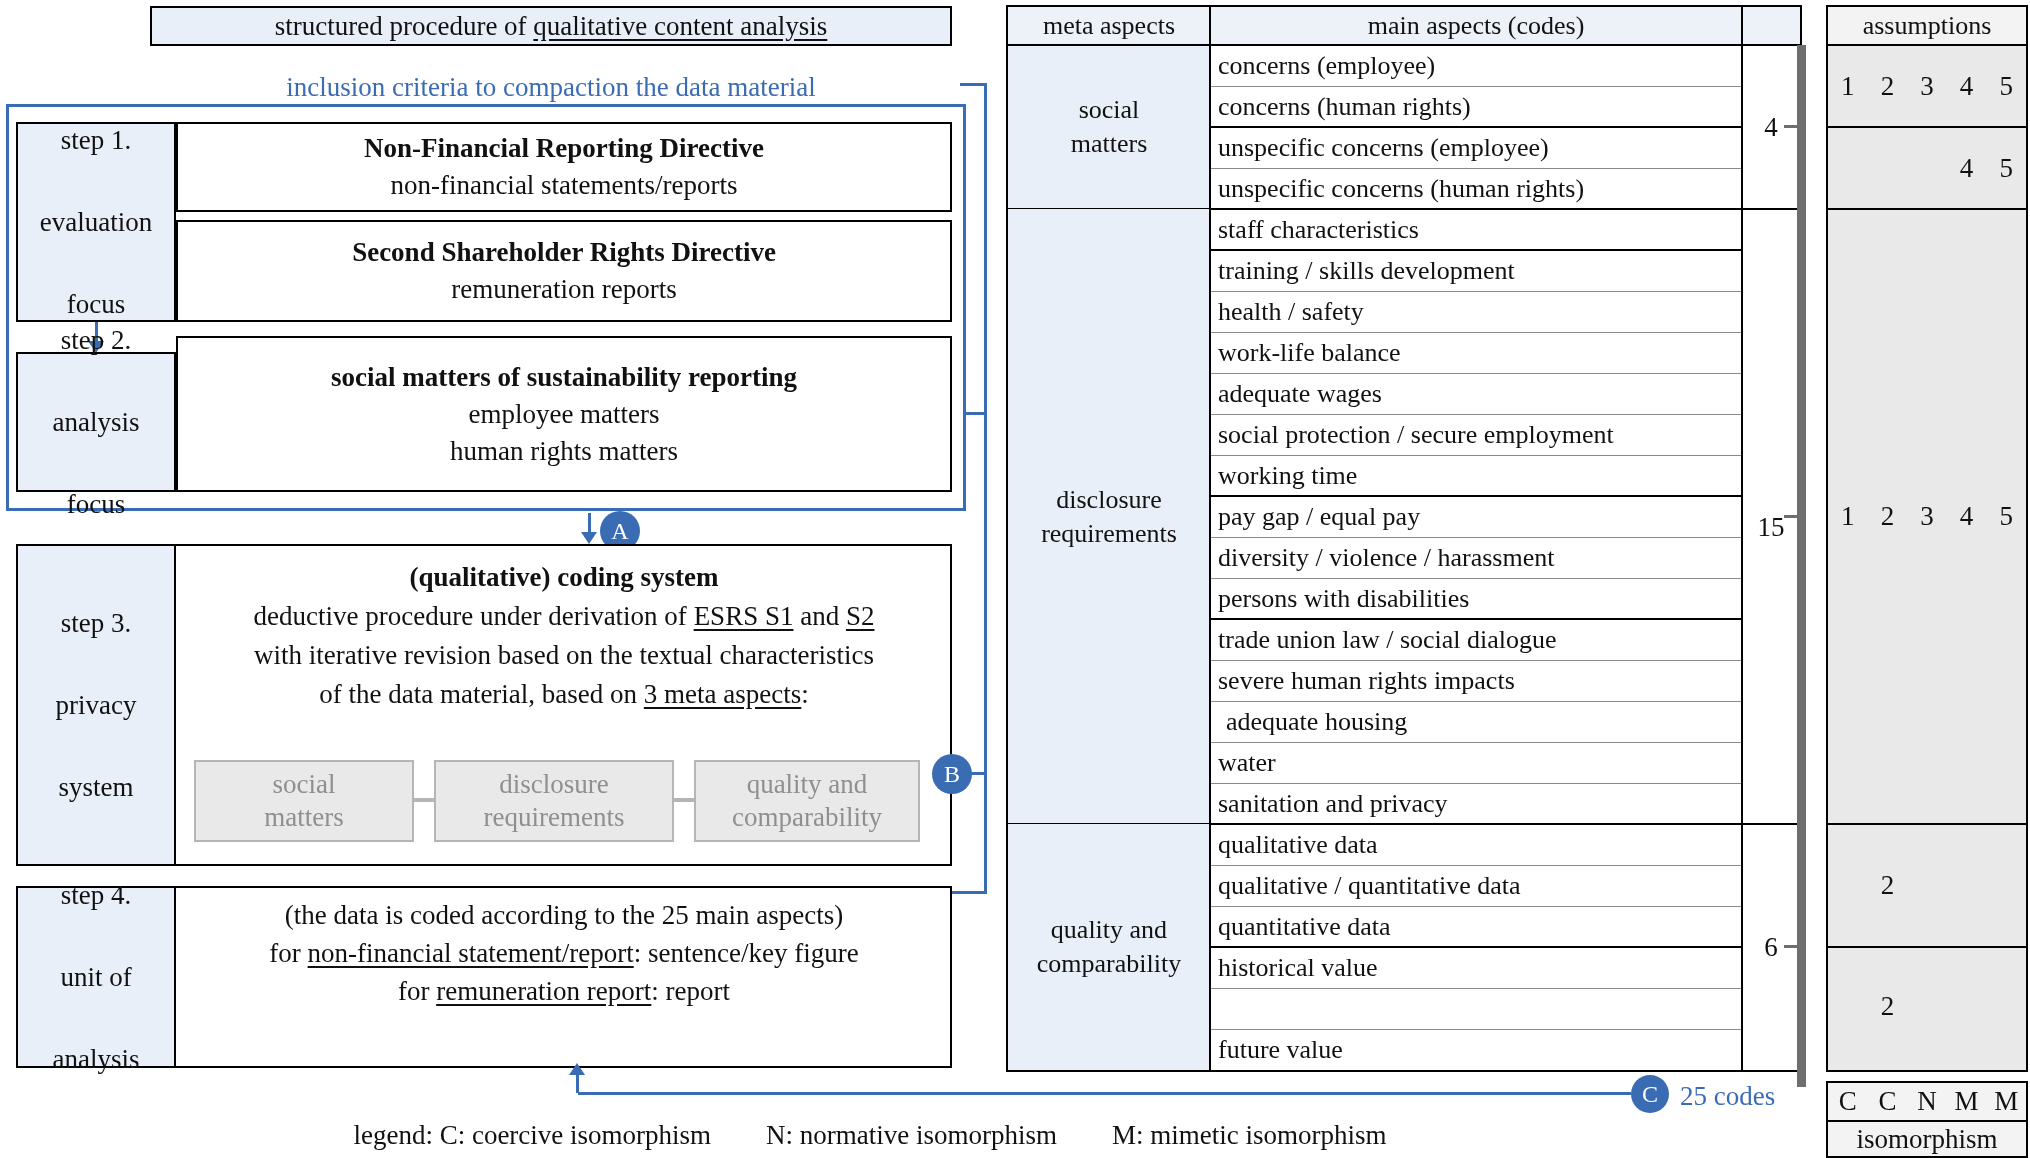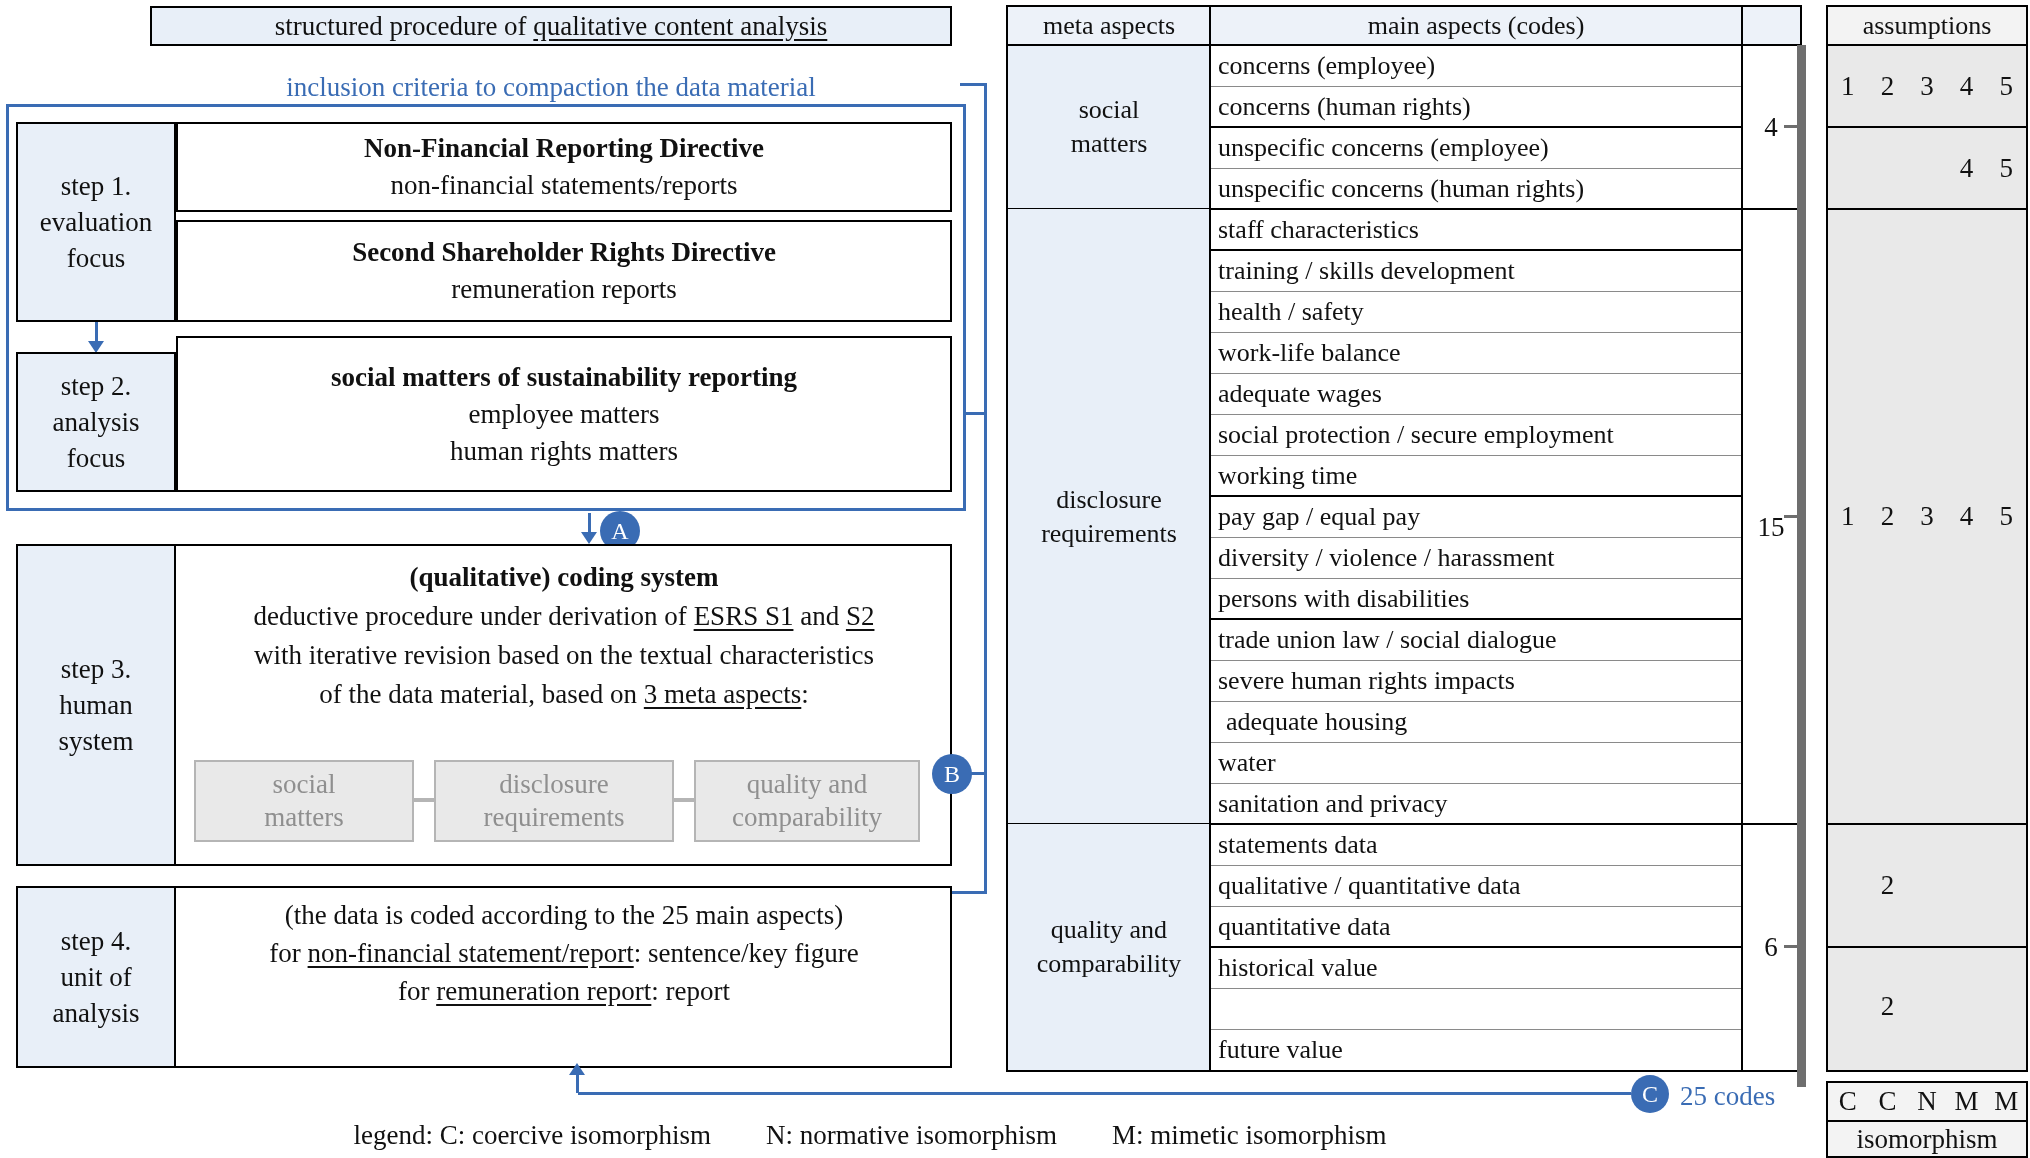--- a/index.html
+++ b/index.html
@@ -5,21 +5,21 @@
 :root{ --accent:#3a6cb4; --lightblue:#e8eff8; }
 *{ margin:0; padding:0; box-sizing:border-box; }
 body{ background:#fff; }
 .stage{ position:relative; width:2030px; height:1158px; background:#fff;
         font-family:"Liberation Serif","DejaVu Serif",serif; color:#111; overflow:hidden; }
 .abs{ position:absolute; }
 .u{ text-decoration:underline; text-underline-offset:4px; }
 .bold{ font-weight:bold; }
 .blue{ color:var(--accent); }
 .titlebox{ border:2px solid #000; background:var(--lightblue); display:flex; align-items:center; justify-content:center; font-size:27px; }
-.labelbox{ border:2px solid #000; background:var(--lightblue); display:flex; flex-direction:column; justify-content:center; align-items:center; font-size:27px; line-height:36px; }
+.labelbox{ border:2px solid #000; background:var(--lightblue); display:flex; flex-direction:column; justify-content:center; align-items:center; font-size:27px; line-height:36px;gap:46px; }
 .contentbox{ border:2px solid #000; background:#fff; display:flex; flex-direction:column; justify-content:center; align-items:center; font-size:27px; line-height:37px; text-align:center; }
 .outerbox{ border:2px solid #000; background:#fff; }
 .textblock{ text-align:center; font-size:27px; line-height:39px; }
 .marker{ position:absolute; width:40px; height:40px; border-radius:50%; background:var(--accent); color:#fff; display:flex; align-items:center; justify-content:center; font-size:24px; }
 .gbox{ border:2px solid #b5b5b5; background:#e9e9e9; color:#8f8f8f; display:flex; flex-direction:column; align-items:center; justify-content:center; font-size:27px; line-height:33px; text-align:center; }
 .bline{ background:var(--accent); }
 .tri-down{ width:0; height:0; border-left:8px solid transparent; border-right:8px solid transparent; border-top:12px solid var(--accent); }
 .tri-up{ width:0; height:0; border-left:8px solid transparent; border-right:8px solid transparent; border-bottom:12px solid var(--accent); }
 .frame{ border:3px solid var(--accent); }
 </style>
@@ -64,21 +64,21 @@
     <div>human rights matters</div>
   </div>
 
   <div class="abs bline" style="left:588px;top:513px;width:3px;height:21px;"></div>
   <div class="abs tri-down" style="left:581px;top:532px;"></div>
   <div class="marker" style="left:600px;top:511px;">A</div>
 
   <div class="abs outerbox" style="left:16px;top:544px;width:936px;height:322px;"></div>
   <div class="abs labelbox" style="left:16px;top:544px;width:160px;height:322px;">
     <span>step 3.</span>
-    <span>human</span>
+    <span>privacy</span>
     <span>system</span>
   </div>
   <div class="abs textblock" style="left:176px;top:558px;width:776px;">
     <div class="bold">(qualitative) coding system</div>
     <div><span>deductive procedure under derivation of </span><span class="u">ESRS S1</span><span> and </span><span class="u">S2</span></div>
     <div>with iterative revision based on the textual characteristics</div>
     <div><span>of the data material, based on </span><span class="u">3 meta aspects</span><span>:</span></div>
   </div>
 
   <div class="abs gbox" style="left:194px;top:760px;width:220px;height:82px;">
@@ -177,21 +177,21 @@
       <div style="position: absolute; left: 210px; top: 735px; width: 516px; height: 41px; line-height: 41px; font-size: 26px; white-space: nowrap;">water</div>
       <div style="position: absolute; left: 202px; top: 776px; width: 532px; height: 1px; background: rgb(138, 138, 138);"></div>
       <div style="position: absolute; left: 210px; top: 776px; width: 516px; height: 41px; line-height: 41px; font-size: 26px; white-space: nowrap;">sanitation and privacy</div>
       <div style="position: absolute; left: 734px; top: 202px; width: 58px; height: 603px; display: flex; align-items: center; justify-content: center; font-size: 27px; margin-top: 17px;">15</div>
       <div style="position: absolute; left: 0px; top: 816px; width: 792px; height: 2px; background: rgb(0, 0, 0);"></div>
       <div style="position: absolute; left: 0px; top: 817px; width: 202px; height: 246px; background: rgb(232, 239, 248);"></div>
       <div style="position: absolute; left: 0px; top: 817px; width: 202px; height: 246px; display: flex; flex-direction: column; justify-content: center; align-items: center; font-size: 26px; line-height: 34px; text-align: center;">
         <div>quality and</div>
         <div>comparability</div>
       </div>
-      <div style="position: absolute; left: 210px; top: 817px; width: 516px; height: 41px; line-height: 41px; font-size: 26px; white-space: nowrap;">statements data</div>
+      <div style="position: absolute; left: 210px; top: 817px; width: 516px; height: 41px; line-height: 41px; font-size: 26px; white-space: nowrap;">qualitative data</div>
       <div style="position: absolute; left: 202px; top: 858px; width: 532px; height: 1px; background: rgb(138, 138, 138);"></div>
       <div style="position: absolute; left: 210px; top: 858px; width: 516px; height: 41px; line-height: 41px; font-size: 26px; white-space: nowrap;">qualitative / quantitative data</div>
       <div style="position: absolute; left: 202px; top: 899px; width: 532px; height: 1px; background: rgb(138, 138, 138);"></div>
       <div style="position: absolute; left: 210px; top: 899px; width: 516px; height: 41px; line-height: 41px; font-size: 26px; white-space: nowrap;">quantitative data</div>
       <div style="position: absolute; left: 202px; top: 939px; width: 532px; height: 2px; background: rgb(0, 0, 0);"></div>
       <div style="position: absolute; left: 210px; top: 940px; width: 516px; height: 41px; line-height: 41px; font-size: 26px; white-space: nowrap;">historical value</div>
       <div style="position: absolute; left: 202px; top: 981px; width: 532px; height: 1px; background: rgb(138, 138, 138);"></div>
       <div style="position: absolute; left: 202px; top: 1022px; width: 532px; height: 1px; background: rgb(138, 138, 138);"></div>
       <div style="position: absolute; left: 210px; top: 1022px; width: 516px; height: 41px; line-height: 41px; font-size: 26px; white-space: nowrap;">future value</div>
       <div style="position: absolute; left: 734px; top: 817px; width: 58px; height: 246px; display: flex; align-items: center; justify-content: center; font-size: 27px;">6</div>

